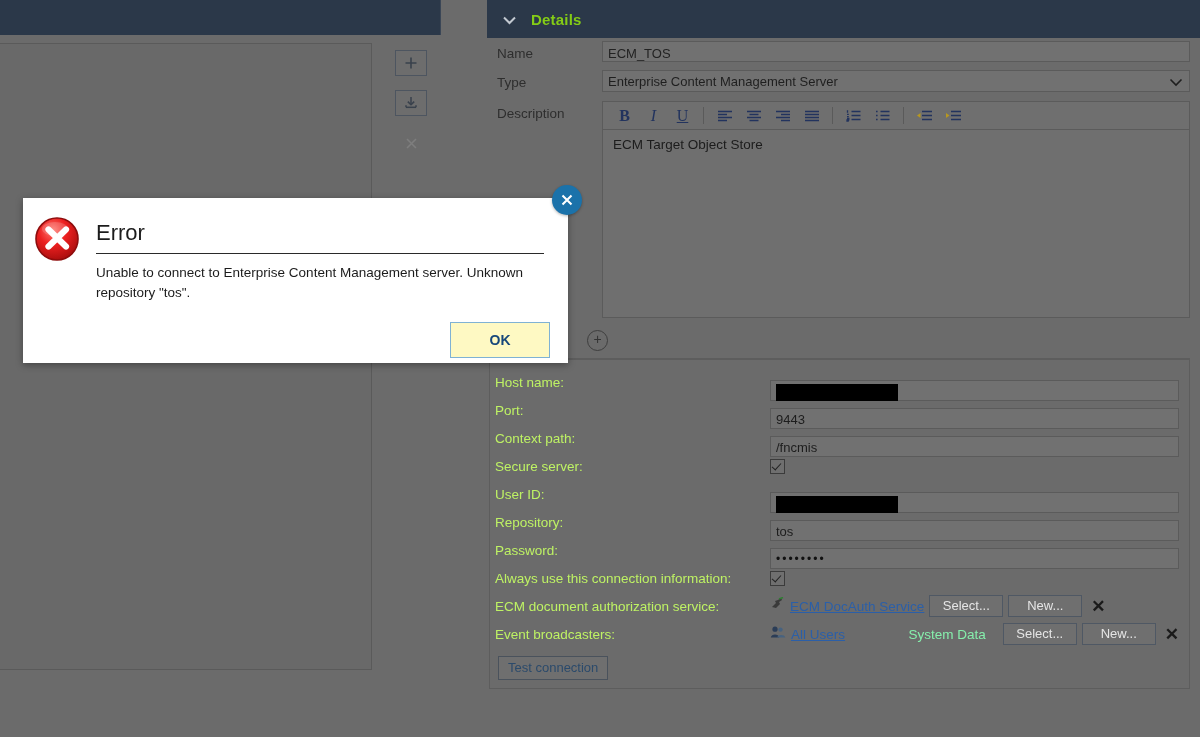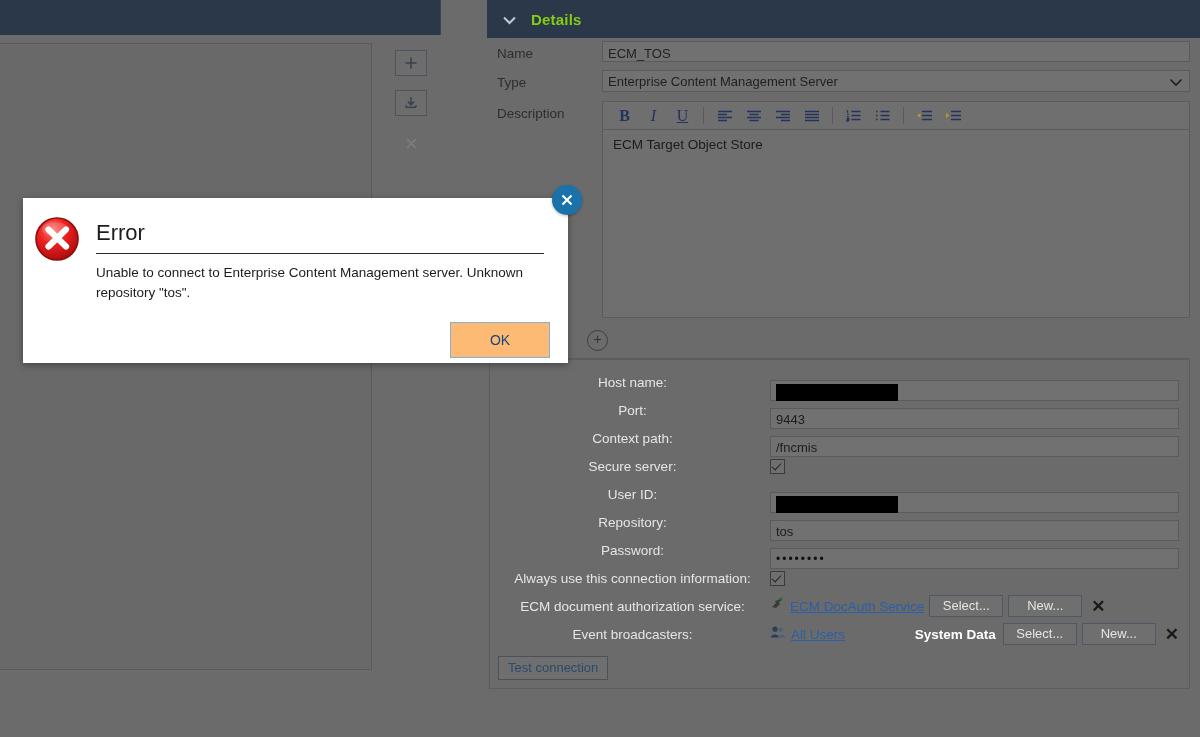--- a/index.html
+++ b/index.html
@@ -178,21 +178,21 @@
     padding: 8px 0 8px 0;
     background: #6b6b6b;
   }
   .crow {
     display: flex; align-items: center;
     height: 28px;
     padding: 0 10px 0 5px;
   }
   .clabel {
     flex: 0 0 275px;
-    font-size: 13.5px; color: #e5e5e5; text-align: center;
+    font-size: 13.5px; color: #bef264;
   }
   .cfield { flex: 1; display: flex; align-items: center; }
   .cinput {
     height: 21px; width: 100%;
     background: #717171;
     border: 1px solid #5b5b5b;
     font-size: 13px; color: #1d1d1d;
     line-height: 19px;
     padding: 1px 5px 0 5px;
     box-sizing: border-box;
@@ -222,22 +222,22 @@
     transform: rotate(42deg);
   }
 
   .linkrow { display: flex; align-items: center; width: 100%; }
   .lnk {
     color: #2b5fa8; text-decoration: underline;
     font-size: 13.5px;
   }
   .ico-docauth { margin-right: 5px; display: inline-block; }
   .sysdata {
-    font-size: 13.5px; color: #ffffff;
-    margin-left: auto; margin-right: 2px; font-weight: bold;
+    font-size: 13.5px; color: #86efac;
+    margin-left: auto; margin-right: 12px;
   }
   .sbtn {
     border: 1px solid #4f5864;
     background: #6f6f6f;
     color: #e5e5e5;
     font-size: 13px;
     height: 22px; min-width: 74px;
     text-align: center; line-height: 20px;
     margin-left: 5px;
     box-sizing: border-box;
@@ -293,24 +293,24 @@
   .dlg-msg {
     position: absolute; left: 96px; top: 263px;
     width: 452px;
     font-size: 13.5px; color: #1c1c1c;
     line-height: 20px;
     z-index: 55;
   }
   .dlg-ok {
     position: absolute; left: 450px; top: 322px;
     width: 98px; height: 34px;
-    background: #fdba74;
+    background: #fef9c3;
     border: 1px solid #7fb2d4;
     color: #16477a;
-    font-weight: normal; font-size: 14px;
+    font-weight: bold; font-size: 14px;
     display: flex; align-items: center; justify-content: center;
     z-index: 55;
   }
 </style>
 </head>
 <body>
 
 <div id="root">
 
   <div class="app-layer">

